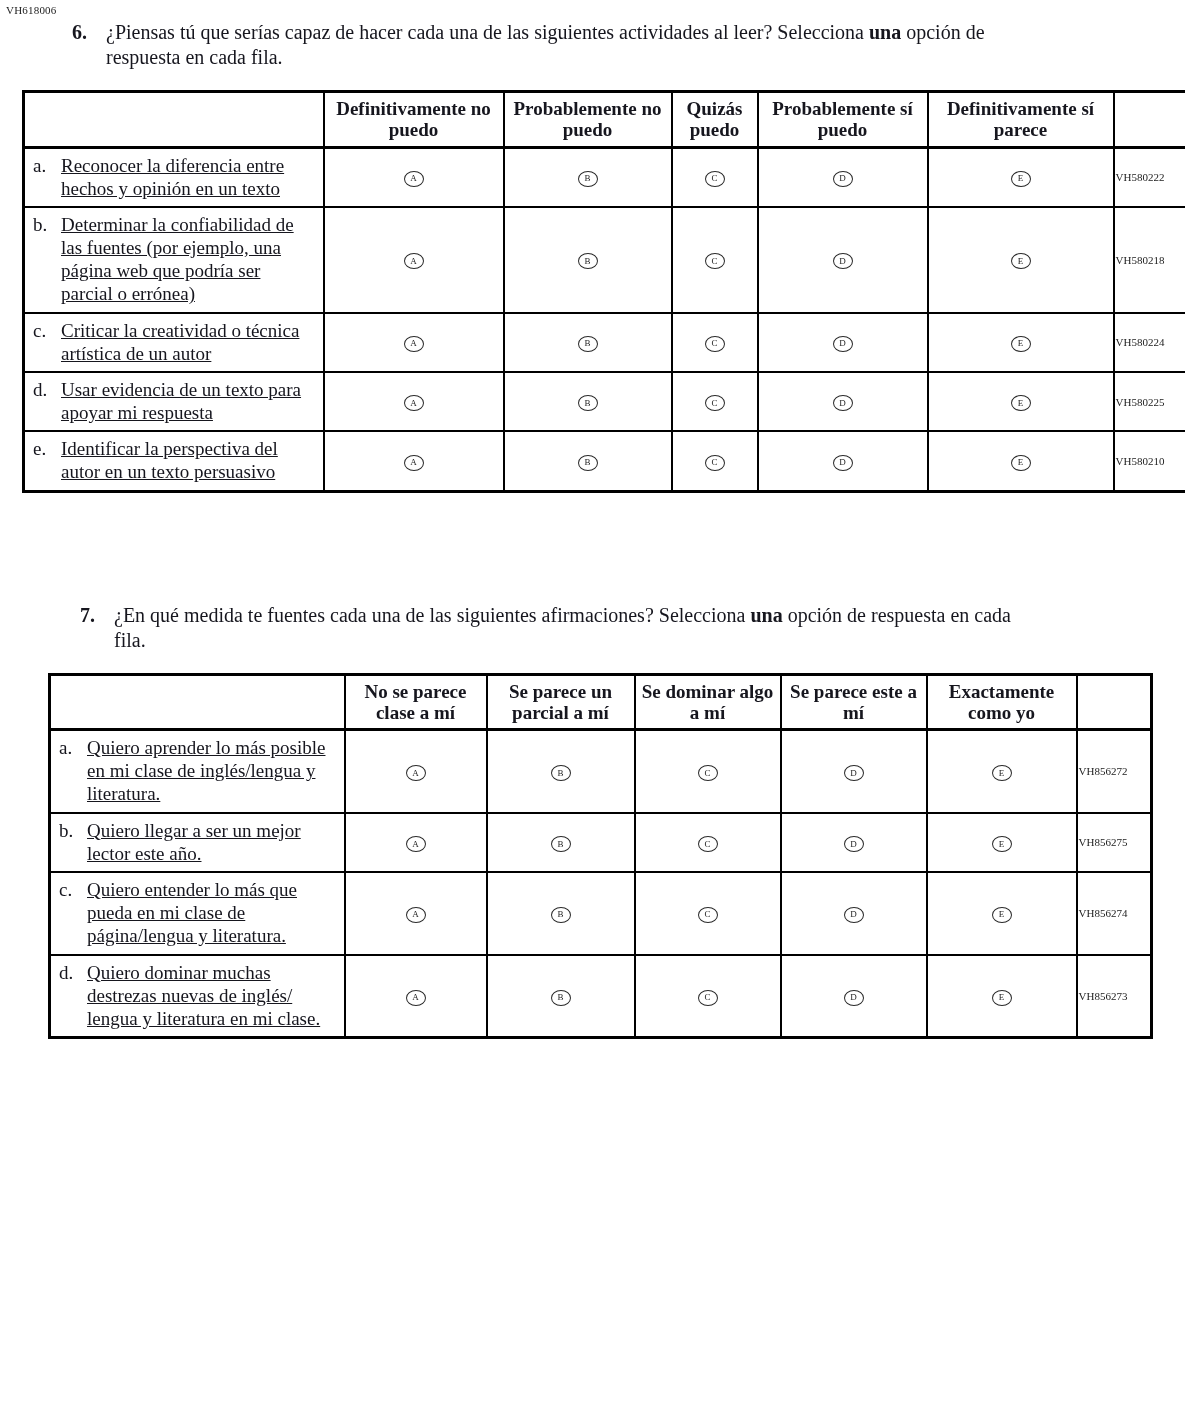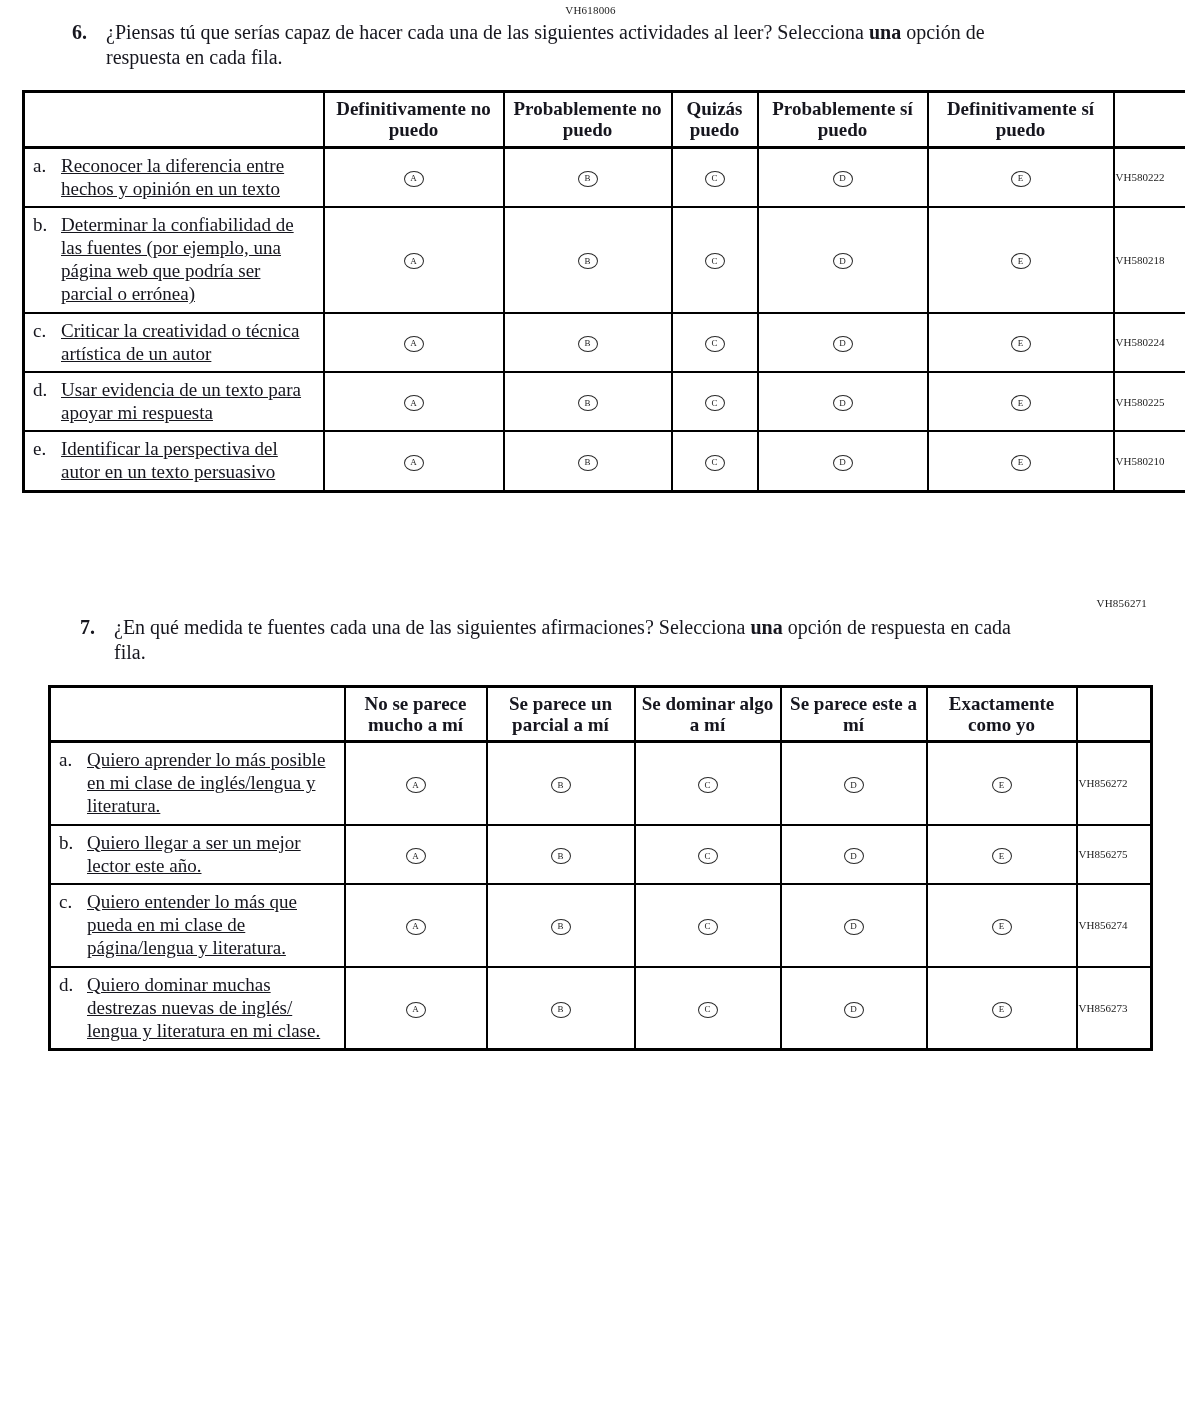--- a/index.html
+++ b/index.html
@@ -14,21 +14,21 @@
     min-height: 1412px;
     box-sizing: border-box;
     padding: 4px 6px 10px 6px;
     background: #fff;
   }
   .form-code {
     font-size: 11px;
     letter-spacing: 0.2px;
     color: #222;
   }
-  .form-code.q6pos { text-align: center; padding-right: 4px; }
+  .form-code.q6pos { text-align: left; padding-right: 4px; }
   .form-code.q7pos { text-align: right; padding-right: 32px; }
 
   .question {
     display: flex;
     font-size: 20px;
     line-height: 1.25;
     margin: 4px 0 20px 66px;
     max-width: 960px;
   }
   .question .qnum {
@@ -117,21 +117,21 @@
         <col style="width:186px">
         <col style="width:78px">
     </colgroup>
     <thead>
       <tr>
         <th></th>
         <th>Definitivamente no puedo</th>
         <th>Probablemente no puedo</th>
         <th>Quizás puedo</th>
         <th>Probablemente sí puedo</th>
-        <th>Definitivamente sí puedo</th>
+        <th>Definitivamente sí parece</th>
         <th></th>
       </tr>
     </thead>
     <tbody>
         <tr>
           <td class="stmt">
             <div class="stmt-inner">
               <span class="rl">a.</span>
               <span class="rt">Reconocer la diferencia entre hechos y opinión en un texto</span>
             </div>
@@ -197,41 +197,40 @@
           <td class="opt"><span class="bubble">C</span></td>
           <td class="opt"><span class="bubble">D</span></td>
           <td class="opt"><span class="bubble">E</span></td>
           <td class="codecell">VH580210</td>
         </tr>
       </tbody>
   </table>
 
   <div class="gap-between"></div>
 
-  <div class="form-code q7pos">VH856271</div>
 
   <div class="question q7">
     <span class="qnum">7.</span>
     <span class="qtext"><span>¿En qué medida te fuentes cada una de las siguientes afirmaciones? Selecciona </span><b>una</b><span> opción de respuesta en cada fila.</span></span>
   </div>
 
   <table class="survey" id="table-q7">
     <colgroup>
       <col style="width:295px">
         <col style="width:142px">
         <col style="width:148px">
         <col style="width:146px">
         <col style="width:146px">
         <col style="width:150px">
         <col style="width:75px">
     </colgroup>
     <thead>
       <tr>
         <th></th>
-        <th>No se parece mucho a mí</th>
+        <th>No se parece clase a mí</th>
         <th>Se parece un parcial a mí</th>
         <th>Se dominar algo a mí</th>
         <th>Se parece este a mí</th>
         <th>Exactamente como yo</th>
         <th></th>
       </tr>
     </thead>
     <tbody>
         <tr>
           <td class="stmt">

